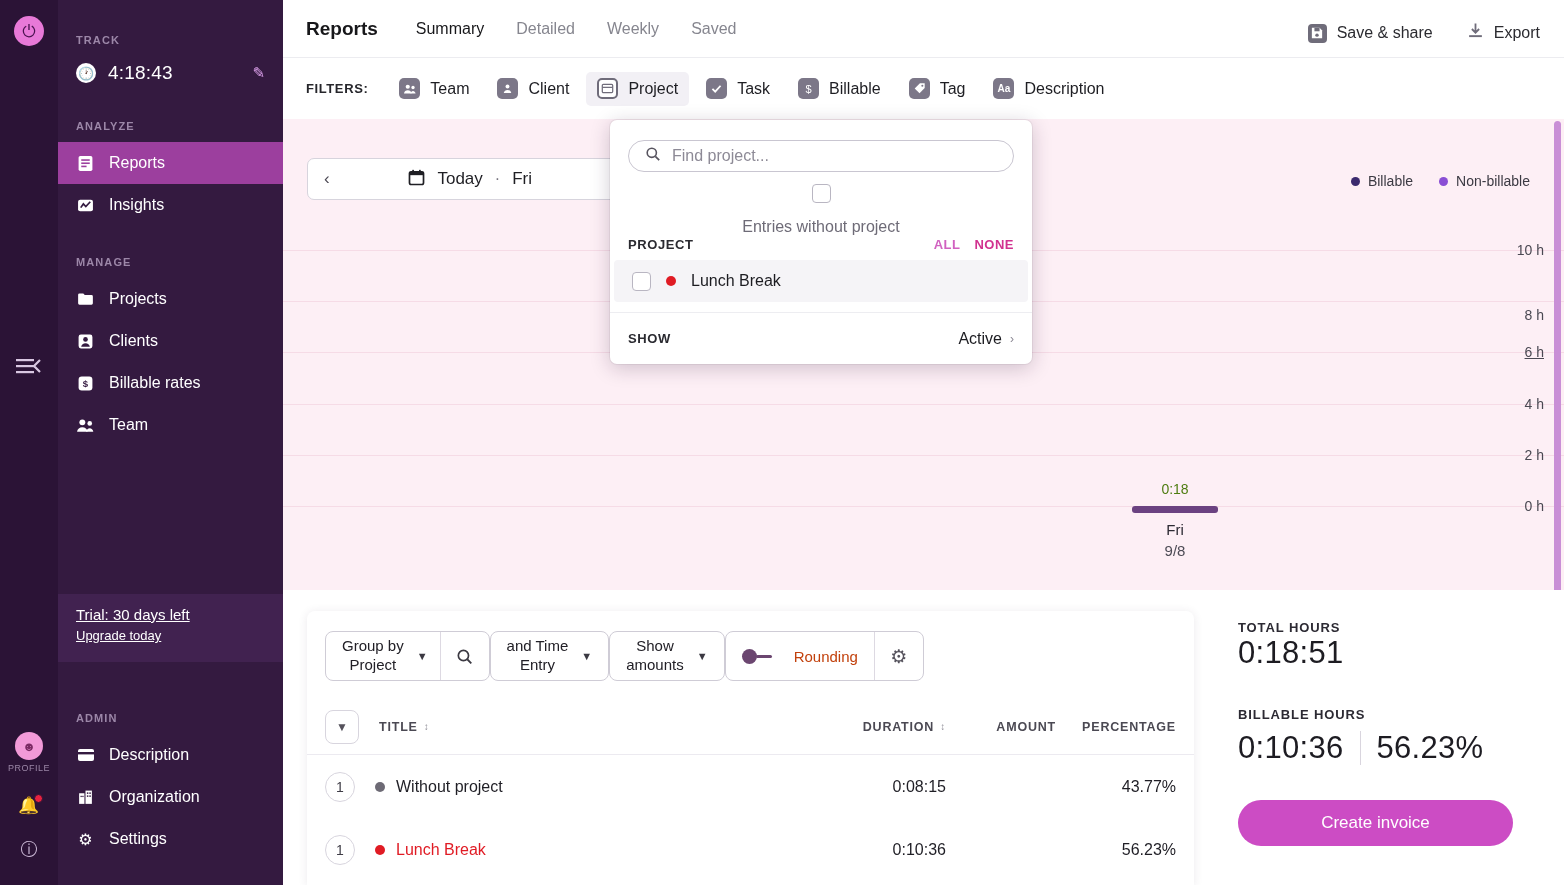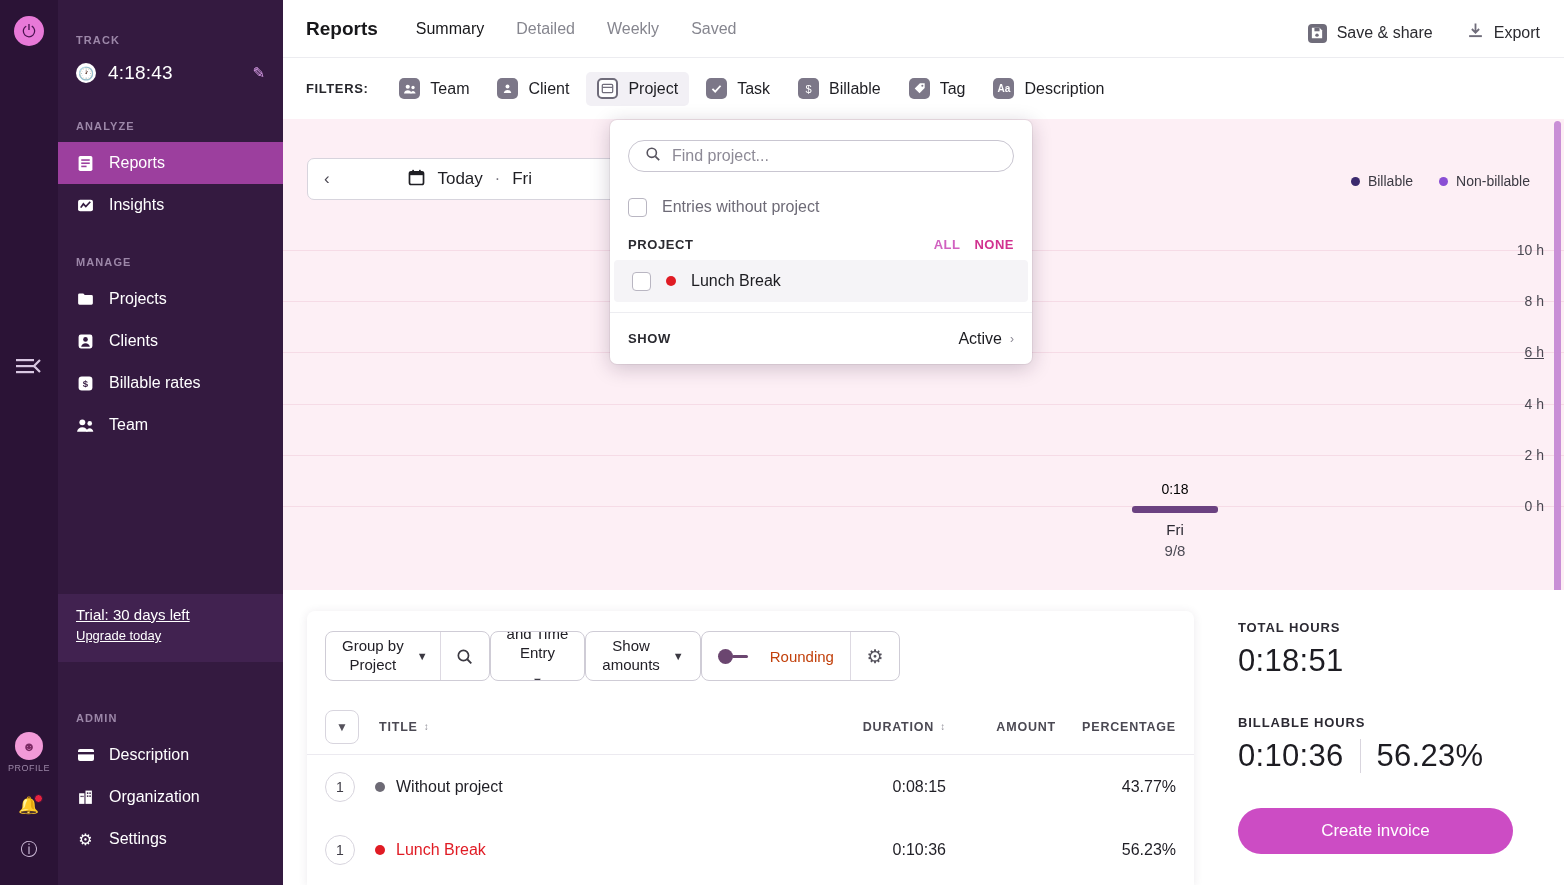--- a/index.html
+++ b/index.html
@@ -128,21 +128,21 @@
     box-shadow: 0 4px 20px rgba(40,20,55,.22), 0 0 0 1px rgba(0,0,0,.05);
     z-index: 40; padding: 20px 0 0 0;
   }
   .dd-search-wrap { padding: 0 18px; }
   .dd-search {
     display: flex; align-items: center; gap: 11px; height: 32px;
     border: 1px solid #c9c6d1; border-radius: 19px; padding: 0 16px;
   }
   .dd-search-ph { font-size: 16px; color: #8d8a96; }
   .dd-row-entries {
-    display: flex; align-items: center; gap: 15px; padding: 0 18px; height: 46px; margin-top: 12px;
+    display: flex; align-items: center; gap: 15px; padding: 0 18px; height: 46px; margin-top: 12px; flex-direction: column;
   }
   .cbx { width: 19px; height: 19px; border: 1px solid #b9b6c2; border-radius: 4px; background:#fff; flex:0 0 19px;}
   .dd-entries-lbl { font-size: 16px; color: #6e6b77; }
   .dd-proj-head {
     display:flex; align-items:center; padding: 0 18px; height: 28px;
   }
   .dd-proj-title { font-size: 13px; font-weight: bold; letter-spacing: .6px; color: #2a2a30; }
   .dd-allnone { margin-left: auto; display:flex; gap: 14px; }
   .dd-all, .dd-none { font-size: 13px; font-weight: bold; letter-spacing: .5px; }
   .dd-all { color: #d161c0; }
@@ -178,21 +178,21 @@
   .dn-dot { color:#77747f; }
   .dn-x { color:#3a3840; font-size: 17px; }
 
   .legend { position:absolute; right: 34px; top: 54px; display:flex; gap: 26px; }
   .lg { display:flex; align-items:center; gap: 8px; font-size: 14px; color:#3c3a43; }
   .lg-dot { width: 9px; height:9px; border-radius: 50%; }
 
   .gridlines { position:absolute; left: 0; right: 0; top: 0; bottom: 0; }
   .gl { position:absolute; left:0; right:0; height:1px; background:#f6dbe6; }
   .ylab { position:absolute; right: 20px; font-size: 14px; color:#4a4852; transform: translateY(-50%); }
-  .bar-value { position:absolute; top: 362px; left: 849px; width:86px; text-align:center; font-size:14px; color:#000000; }
+  .bar-value { position:absolute; top: 362px; left: 849px; width:86px; text-align:center; font-size:14px; color:#4d7c0f; }
   .bar {
     position:absolute; left: 849px; top: 387px; width: 86px; height: 7px;
     background: #6b4281; border-radius: 3px;
   }
   .bar-x { position:absolute; left: 849px; top: 402px; width:86px; text-align:center; }
   .bar-x-d { font-size: 15px; color: #2c2a33; }
   .bar-x-dt { font-size: 15px; color: #4d4b55; margin-top: 4px; }
 
   
   .bottom { position:absolute; left:0; top: 590px; right: 0; bottom: 0; background:#fff; }
@@ -244,21 +244,21 @@
     display:flex;align-items:center;justify-content:center; font-size: 14px; color:#3e3c46;
   }
   .cell-title { display:flex; align-items:center; gap: 11px; margin-left: 20px; font-size: 16px; }
   .cell-dur { margin-left:auto; width: 150px; text-align:right; font-size: 16px; color:#1f1e25; }
   .cell-amt { width: 110px; text-align:right; font-size: 16px; color:#1f1e25; }
   .cell-pct { width: 120px; text-align:right; font-size: 16px; color:#1f1e25; }
 
   
   .summary { position:absolute; left: 955px; top: 30px; width: 320px; }
   .sm-label { font-size: 13px; font-weight: bold; letter-spacing: .9px; color: #2c2a33; }
-  .sm-big { font-size: 31px; color: #1d1c22; margin-top: 8px; letter-spacing: .3px; }
+  .sm-big { font-size: 31px; color: #1d1c22; letter-spacing: .3px; }
   .sm-billable { margin-top: 36px; }
   .sm-row { display:flex; align-items:center; gap: 16px; margin-top: 8px; }
   .sm-div { width:1px; height: 34px; background:#d9d5de; }
   .btn-invoice {
     margin-top: 34px; width: 275px; height: 46px; border-radius: 24px;
     background: #cc4cc4; color: #fff; font-size: 17px;
     display:flex; align-items:center; justify-content:center;
   }
 
   
@@ -511,21 +511,21 @@
       <div class="gridlines">
         <div class="gl" style="top:131px;"></div>
         <div class="gl" style="top:182px;"></div>
         <div class="gl" style="top:233px;"></div>
         <div class="gl" style="top:285px;"></div>
         <div class="gl" style="top:336px;"></div>
         <div class="gl" style="top:387px;"></div>
       </div>
 
       <div class="ylab" style="top:131px;">10 h</div>
-      <div class="ylab" style="top:182px;margin-left:6px;">8 h</div>
+      <div class="ylab" style="top:196px;margin-left:6px;">8 h</div>
       <div class="ylab" style="top:233px;text-decoration:underline;">6 h</div>
       <div class="ylab" style="top:285px;">4 h</div>
       <div class="ylab" style="top:336px;">2 h</div>
       <div class="ylab" style="top:387px;">0 h</div>
 
       <div class="daterow">
         <div class="date-nav">
           <span class="dn-prev">‹</span>
           <span class="dn-mid">
             <span class="dn-cal">
@@ -581,21 +581,21 @@
             <div class="ctrl-sep"></div>
             <div class="ctrl-btn">
               <svg width="17" height="17" viewBox="0 0 16 16">
                   <circle cx="7" cy="7" r="4.8" fill="none" stroke="#3b3942" stroke-width="1.6"></circle>
                   <path d="M10.6 10.6L14.4 14.4" stroke="#3b3942" stroke-width="1.7"></path>
                 </svg>
             </div>
           </div>
 
           <div class="ctrl">
-            <div class="ctrl-main" style="padding-right:16px;flex-direction:column;">
+            <div class="ctrl-main" style="padding-right:16px;">
               <span class="ctrl-txt">
                 <span>and Time</span><br>
                 <span>Entry</span>
               </span>
               <span class="ctrl-chev">▼</span>
             </div>
           </div>
 
           <div class="ctrl">
             <div class="ctrl-main" style="padding-right:16px;">

